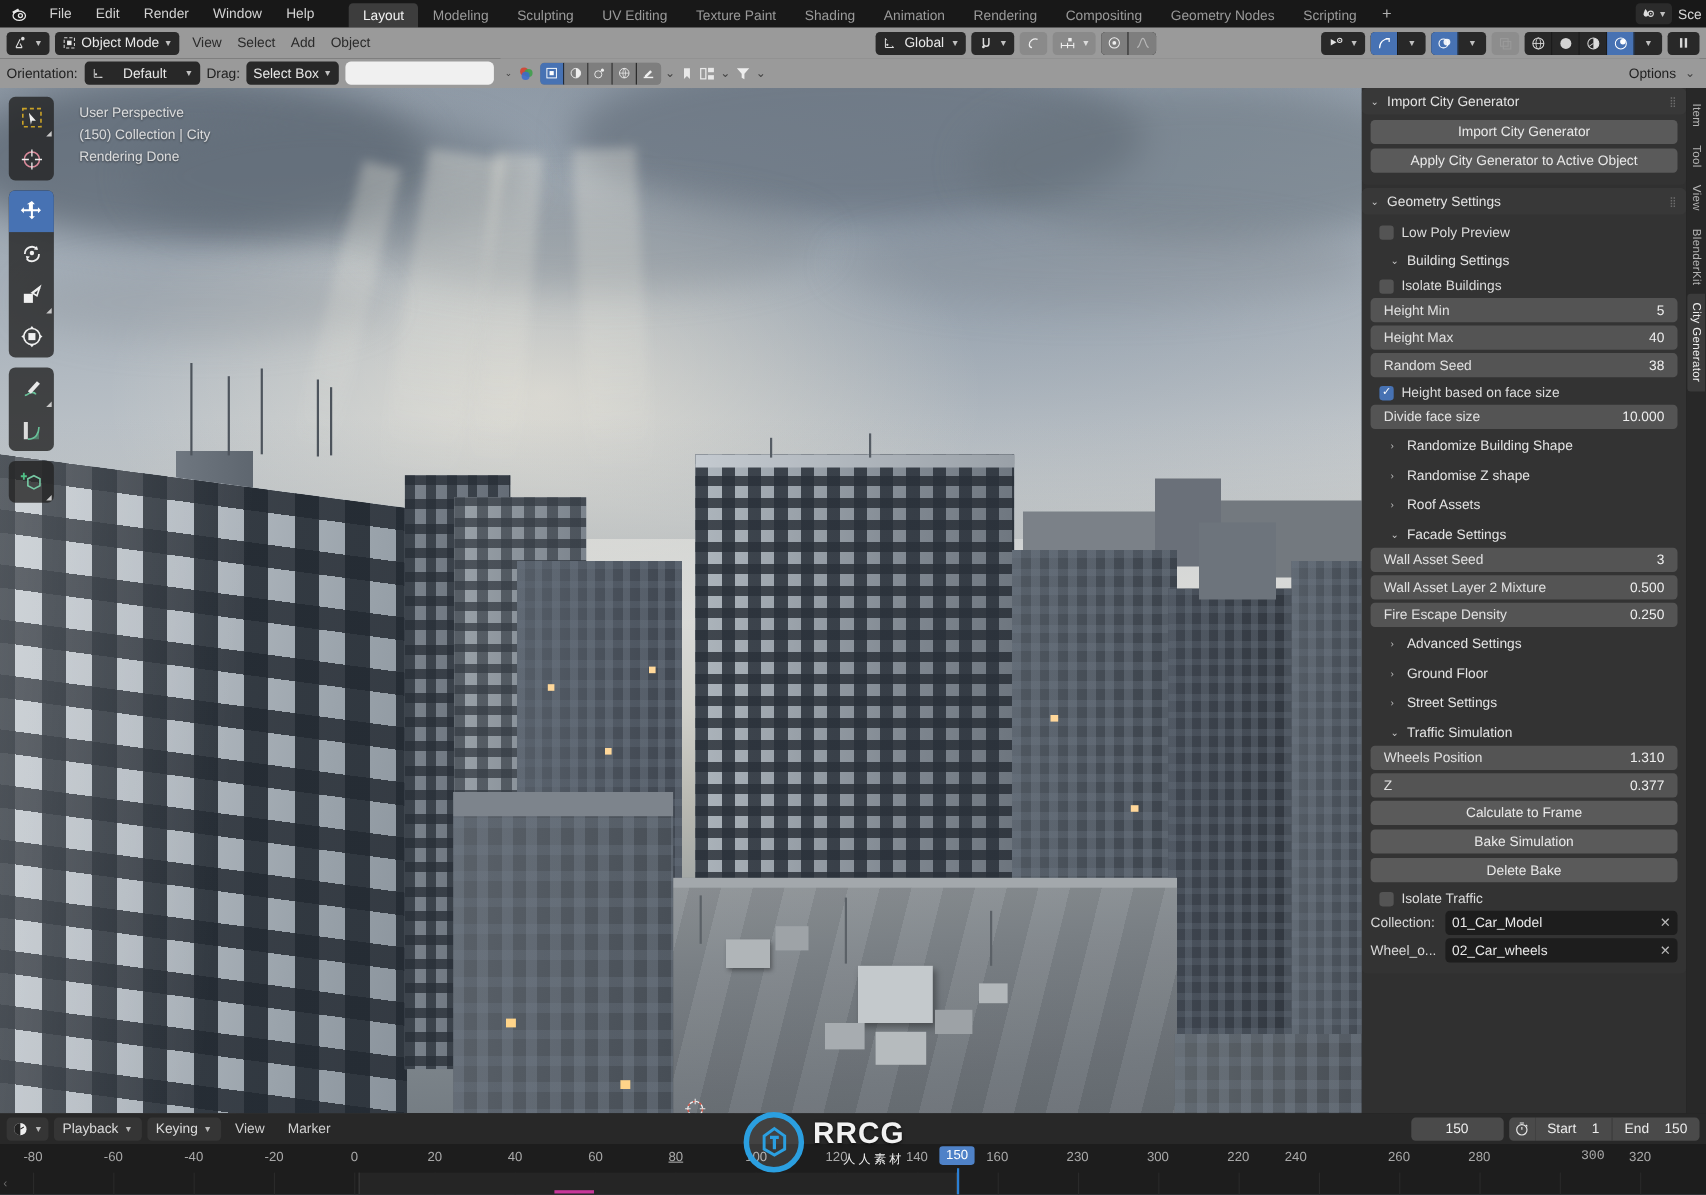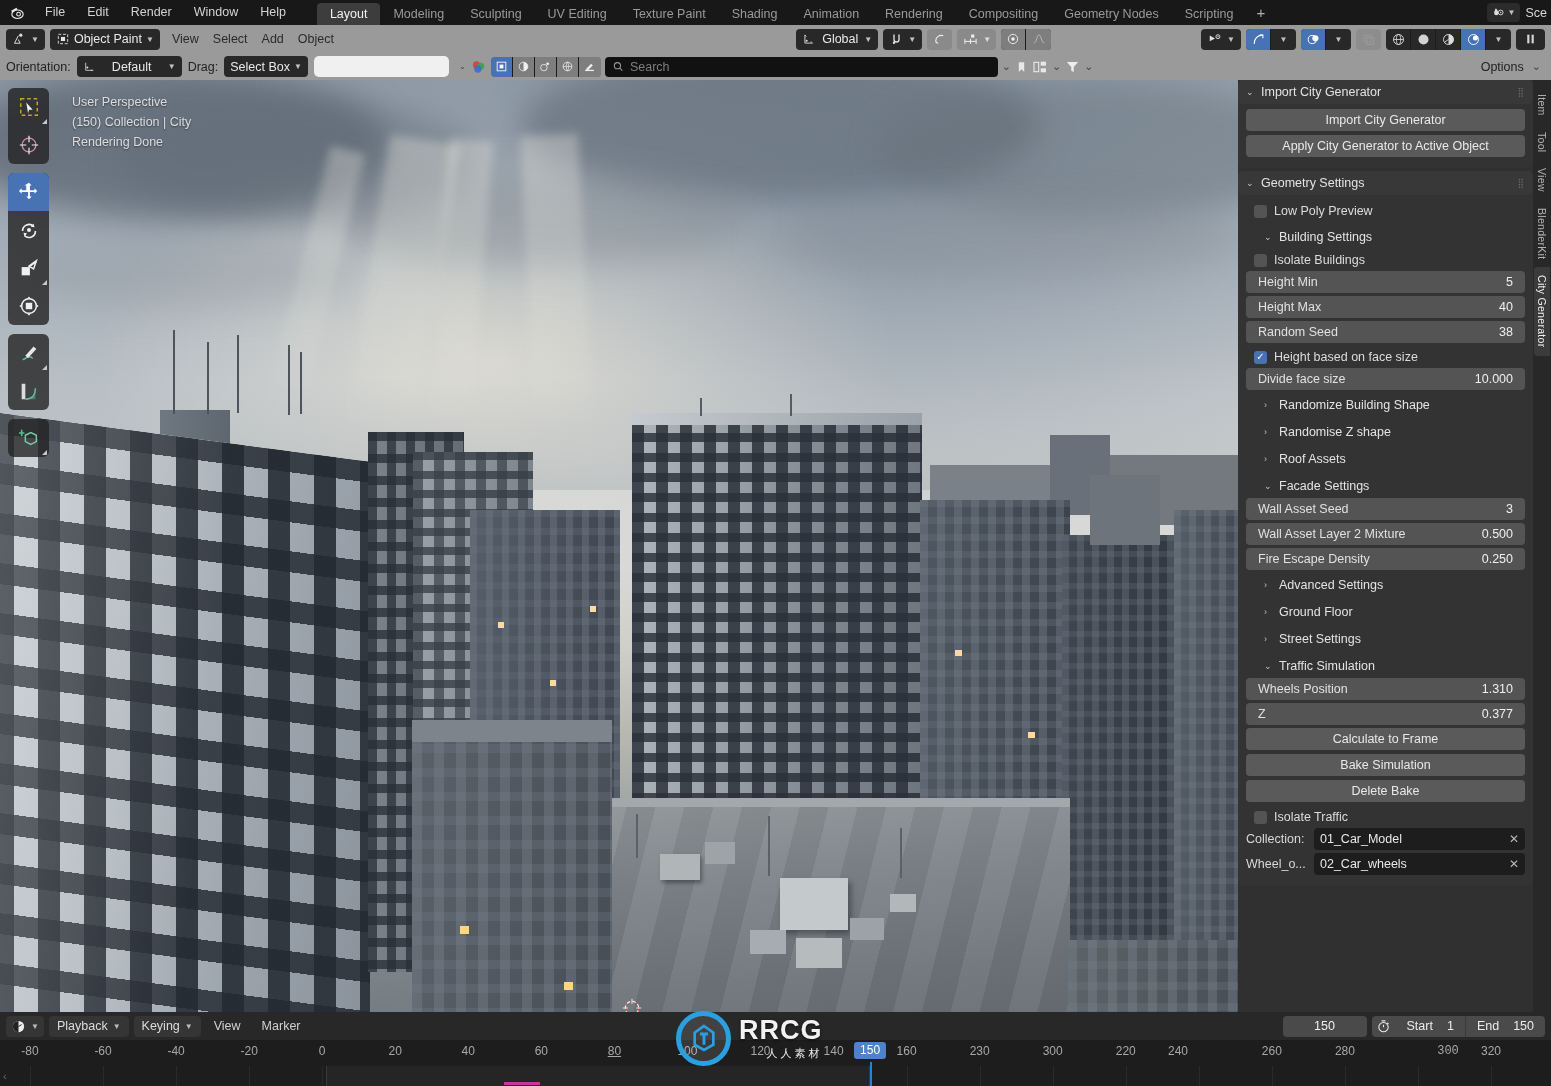--- a/index.html
+++ b/index.html
@@ -309,21 +309,21 @@
         <path d="M4 18L10 6M4 18h9M13 18l-3-6" stroke="#dcdcdc" stroke-width="1.6" fill="none"></path>
         <circle cx="14" cy="5" r="2.6" fill="#dcdcdc"></circle>
       </svg>
       <span class="chev">▼</span>
     </div>
     <div class="btn-dark">
       <svg width="14" height="14" viewBox="0 0 24 24">
         <rect x="4" y="4" width="16" height="16" fill="none" stroke="#d8d8d8" stroke-width="1.6" stroke-dasharray="5 3"></rect>
         <rect x="8.5" y="8.5" width="7" height="7" fill="#e6e6e6"></rect>
       </svg>
-      <span>Object Paint</span>
+      <span>Object Mode</span>
       <span class="chev">▼</span>
     </div>
     <div id="vp-menus" style="display:flex;">
         <div class="hdr-menu">View</div>
         <div class="hdr-menu">Select</div>
         <div class="hdr-menu">Add</div>
         <div class="hdr-menu">Object</div>
       </div>
 
     <div class="spacer"></div>
@@ -495,27 +495,20 @@
             <circle cx="12" cy="12" r="8" fill="none" stroke="#efefef" stroke-width="1.5"></circle>
             <path d="M4 12h16M12 4c3 4 3 12 0 16M12 4c-3 4-3 12 0 16" fill="none" stroke="#efefef" stroke-width="1.2"></path>
           </svg>
         </div>
         <div class="cell grey" style="width:22px;height:20px;">
           <svg width="13" height="13" viewBox="0 0 24 24">
             <path d="M6 16l9-9 3 3-9 9H6z" fill="#efefef"></path>
             <rect x="4" y="18" width="16" height="2.4" fill="#efefef"></rect>
           </svg>
         </div>
-      </div>
-      <div class="searchbox">
-        <svg width="13" height="13" viewBox="0 0 24 24">
-          <circle cx="10.5" cy="10.5" r="6" fill="none" stroke="#9a9a9a" stroke-width="2"></circle>
-          <path d="M15 15l5 5" stroke="#9a9a9a" stroke-width="2"></path>
-        </svg>
-        <input value="" placeholder="Search" style="">
       </div>
       <span class="chev" style="color:#2e2e2e; font-size:11px;">⌄</span>
       <svg width="13" height="16" viewBox="0 0 24 24">
         <path d="M7 3h10v18l-5-5-5 5z" fill="#e8e8e8"></path>
       </svg>
       <svg width="16" height="16" viewBox="0 0 24 24">
         <rect x="3" y="5" width="7" height="14" fill="none" stroke="#e8e8e8" stroke-width="1.7"></rect>
         <rect x="13" y="4" width="8" height="6" fill="#e8e8e8"></rect>
         <rect x="13" y="14" width="8" height="6" fill="#e8e8e8"></rect>
       </svg>

